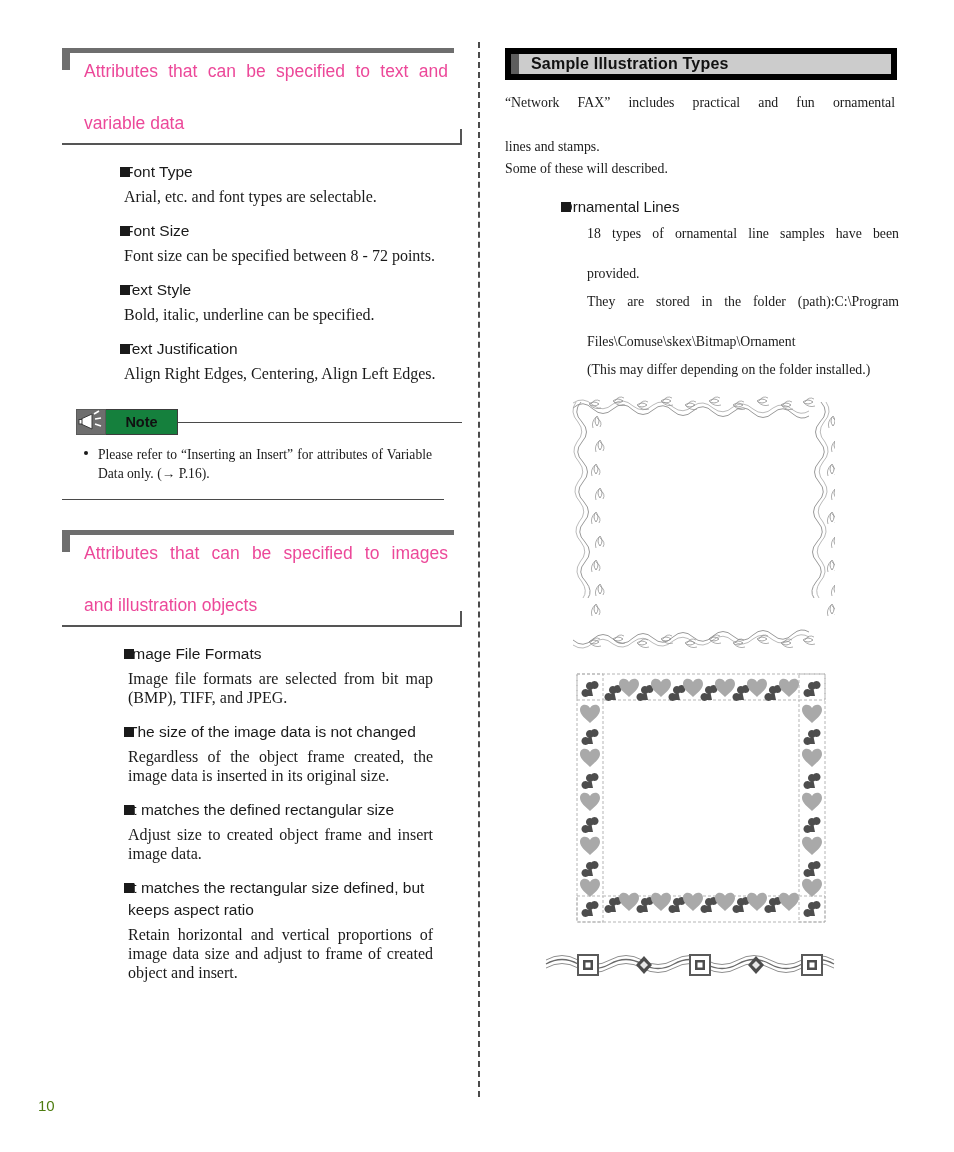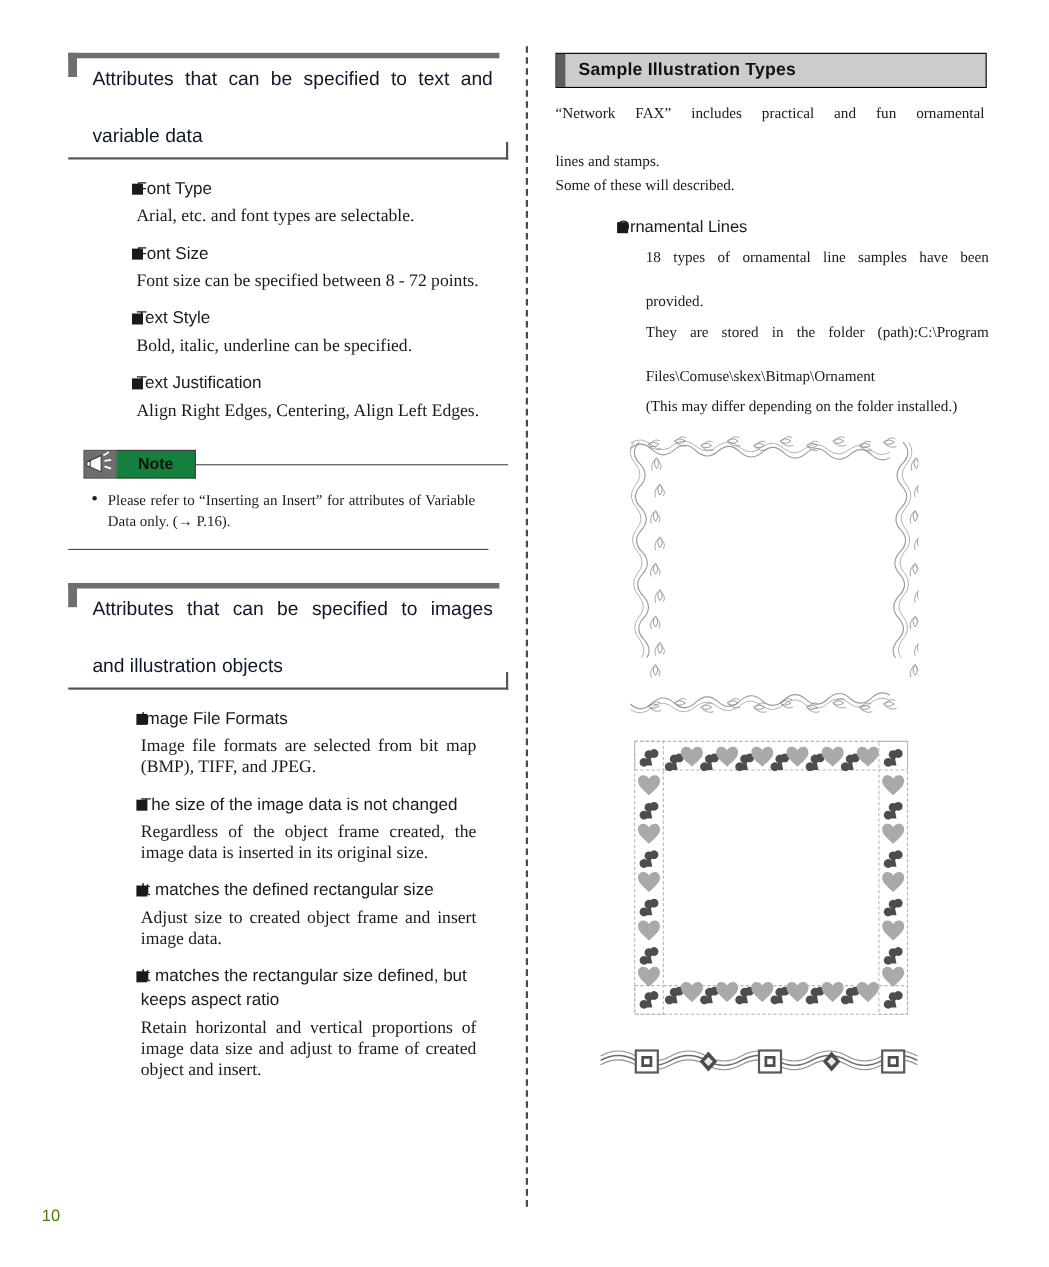--- a/index.html
+++ b/index.html
@@ -77,21 +77,21 @@
     right: 0; bottom: 0;
     width: 2px;
     height: 16px;
     background: #555;
   }
   .sec-head h2 {
     margin: 0;
     font-size: 17.5px;
     font-weight: 400;
     line-height: 26px;
-    color: #0f172a;
+    color: #ec4899;
     text-align: justify;
     text-align-last: left;
   }
   .sec-head h2 .just-line {
     display: block;
     text-align: justify;
   }
   .sec-head h2 .just-line::after {
     content: "";
     display: inline-block;
@@ -204,21 +204,21 @@
     height: 1px;
     background: #4a4a4a;
     width: 382px;
   }
 
   
   .gray-head {
     position: relative;
     height: 32px;
     background: #cccccc;
-    border: 1px solid #000000;
+    border: 6px solid #000000;
     box-sizing: border-box;
     display: flex;
     align-items: center;
   }
   .gray-head .lbar {
     position: absolute;
     left: 0; top: 0;
     width: 8px; height: 100%;
     background: #5d5d5d;
   }

